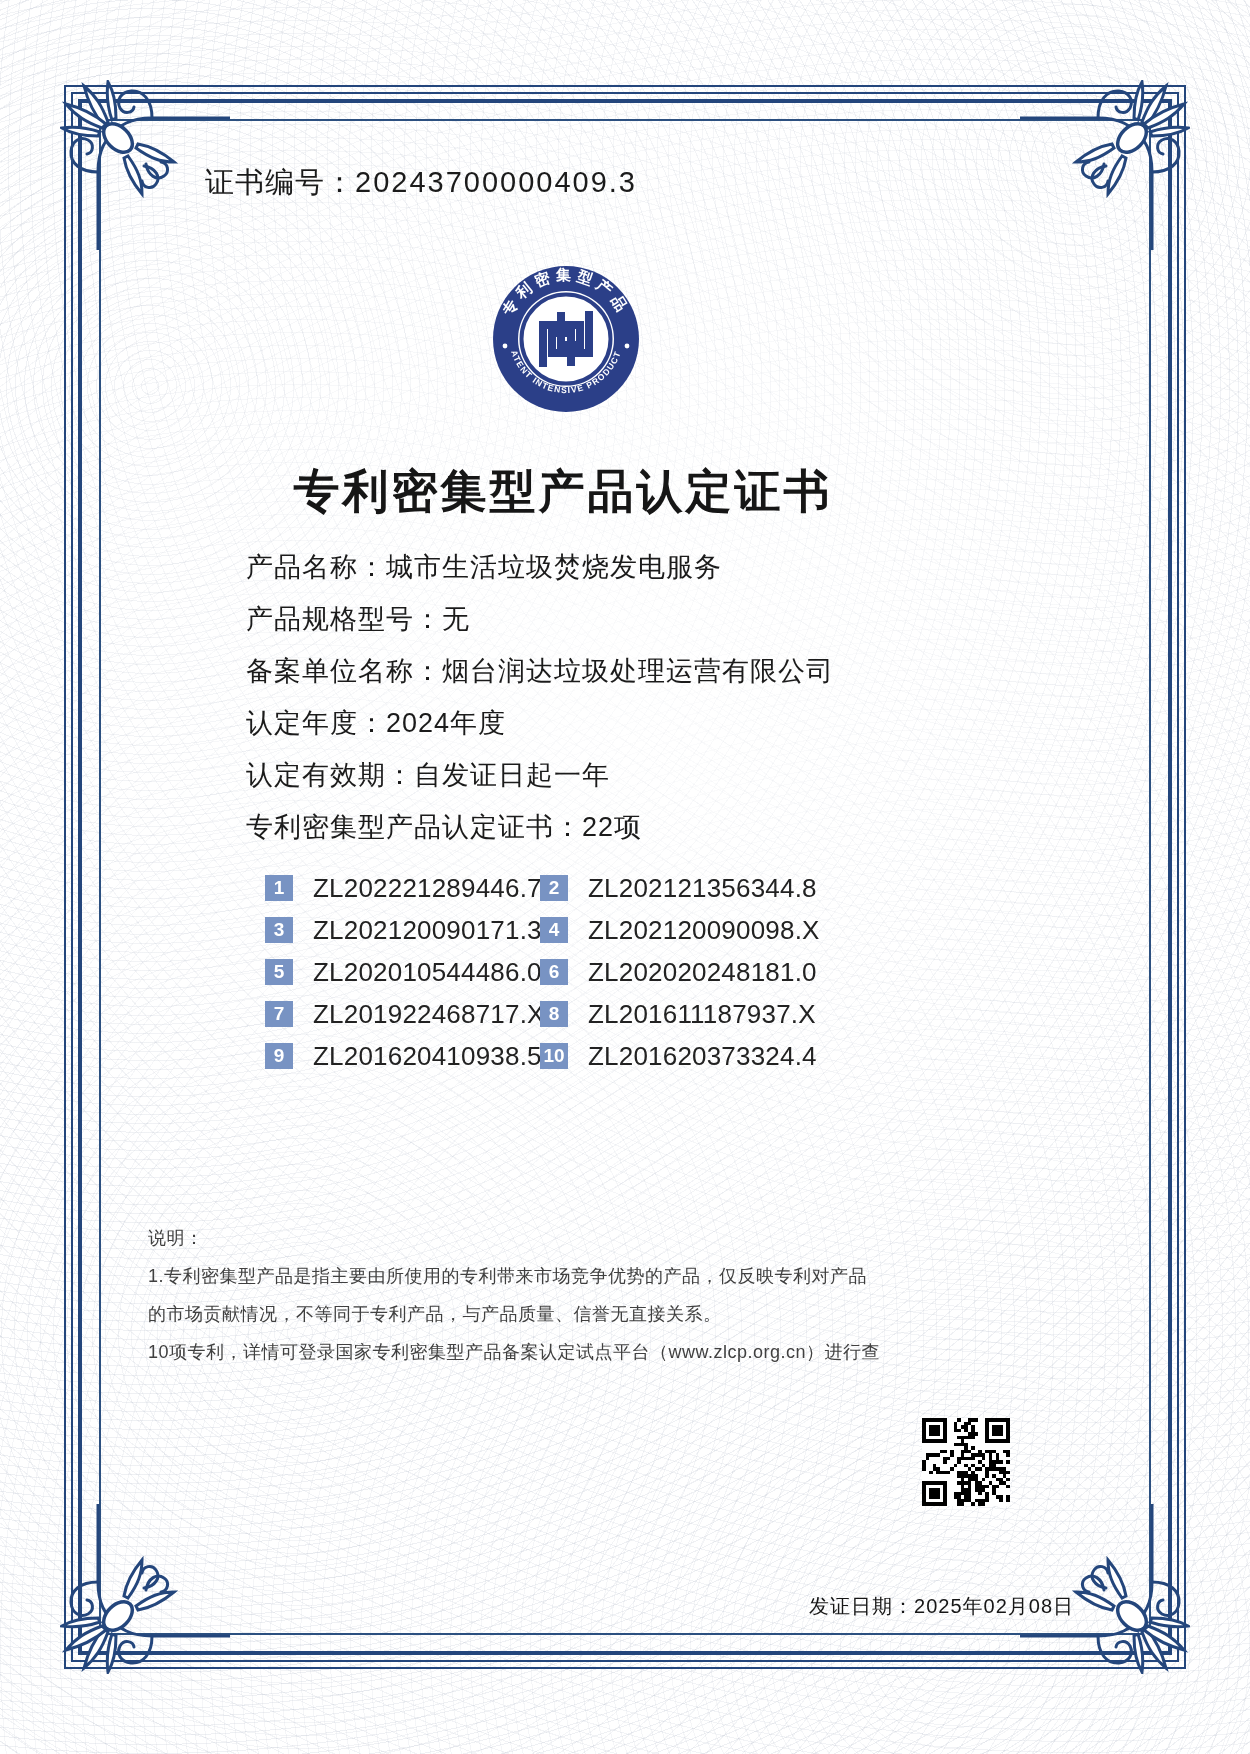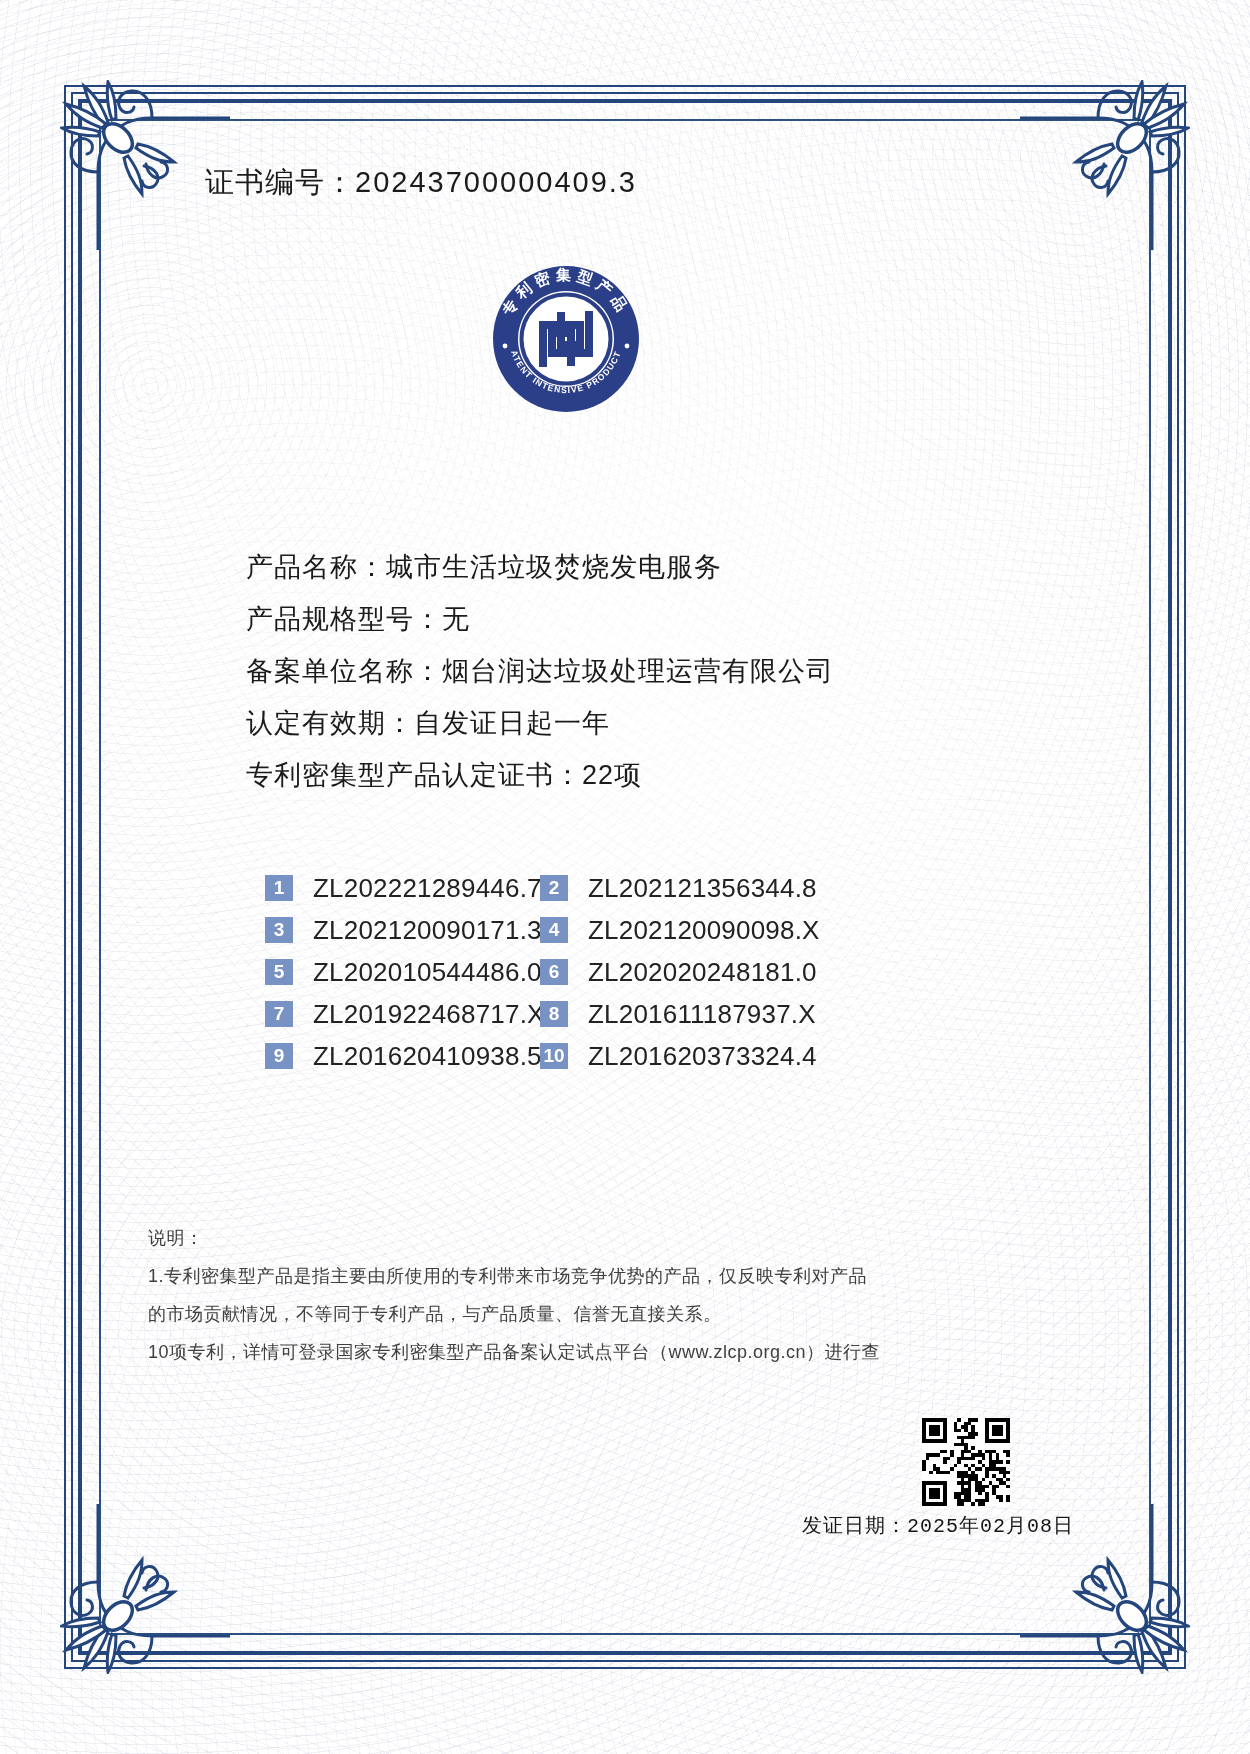--- a/index.html
+++ b/index.html
@@ -46,21 +46,21 @@
   .badge{min-width:26px;height:26px;padding:0 1px;background:#7893c3;color:#ffffff;
     display:flex;align-items:center;justify-content:center;font-size:19px;font-weight:700;}
   .pid{margin-left:20px;font-size:26px;letter-spacing:.2px;color:#222;}
 
   .notes{position:absolute;left:148px;top:1219px;width:975px;}
   .notes div{font-size:18px;line-height:38px;letter-spacing:.5px;color:#404040;}
 
   .qr{position:absolute;left:922px;top:1418px;width:88px;height:88px;}
   .qr svg{width:100%;height:100%;shape-rendering:crispEdges;}
 
-  .issue{position:absolute;right:176px;top:1512px;font-size:20px;letter-spacing:1px;color:#161616;font-family:Liberation Mono, monospace;}
+  .issue{position:absolute;right:176px;top:1593px;font-size:20px;letter-spacing:1px;color:#161616;}
 </style>
 </head>
 <body>
 
 <div class="page">
   <div class="guilloche"></div>
   <div class="fade"></div>
 
   <div class="f1"></div>
   <div class="f2"></div>
@@ -120,25 +120,27 @@
       </text>
       <circle cx="15" cy="83" r="2.4" fill="#ffffff"></circle>
       <circle cx="137" cy="83" r="2.4" fill="#ffffff"></circle>
       <g stroke="#2b3f88" stroke-width="8" fill="none">
         <path d="M53,104 L53,62 L90,62 L90,82 L71,82 L71,49"></path>
         <path d="M99,48 L99,90 L62,90 L62,70 L81,70 L81,103"></path>
       </g>
     </svg>
   </div>
 
+  <div class="title">专利密集型产品认定证书</div>
 
   <div class="fields">
     <div class="field"><span>产品名称：</span><span>城市生活垃圾焚烧发电服务</span></div>
     <div class="field"><span>产品规格型号：</span><span>无</span></div>
     <div class="field"><span>备案单位名称：</span><span>烟台润达垃圾处理运营有限公司</span></div>
+    <div class="field"><span>认定年度：</span><span>2024年度</span></div>
     <div class="field"><span>认定有效期：</span><span>自发证日起一年</span></div>
     <div class="field"><span>专利密集型产品认定证书：</span><span>22项</span></div>
   </div>
 
   <div class="patents">
     <div class="patent">
         <span class="badge">1</span>
         <span class="pid">ZL202221289446.7</span>
       </div>
     <div class="patent">

